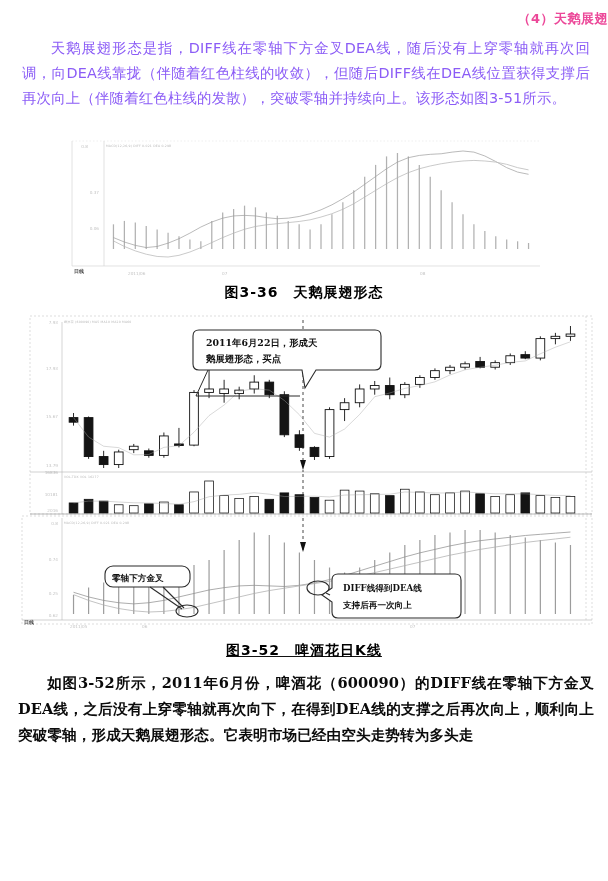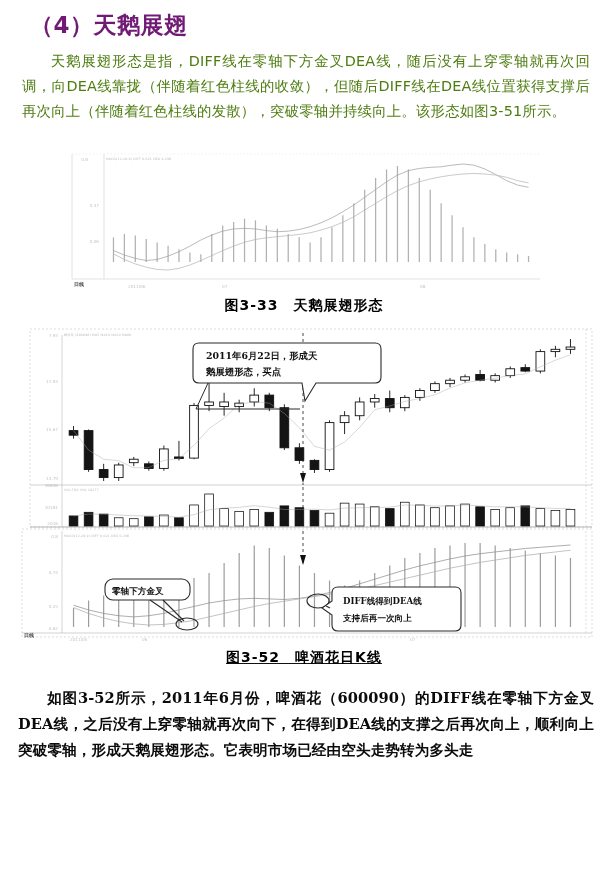--- a/index.html
+++ b/index.html
@@ -11,45 +11,46 @@
     color:#111;
     overflow:hidden;
     position:relative;
   }
   .page { position:relative; width:608px; height:881px; padding:0; }
 
   
   .sec-title{
     font-family:"DejaVu Sans","Liberation Sans",sans-serif;
     font-weight:bold;
-    font-size:23px;
+    font-size:13px;
     letter-spacing:0.5px;
     margin:10px 0 0 30px;
-    color:#701a75;
+    color:#ec4899;
+    text-align:right;
   }
   .para{
     font-family:"DejaVu Sans","Liberation Sans",sans-serif;
     font-size:14.4px;
     line-height:25px;
     text-align:justify;
     text-justify:inter-ideograph;
-    color:#4d7c0f;
+    color:#8b5cf6;
     margin:8px 18px 0 22px;
     text-indent:2em;
     letter-spacing:0.2px;
   }
   .para-serif{
     font-family:"DejaVu Serif","Liberation Serif",serif;
     font-size:14.6px;
     line-height:26px;
     font-weight:bold;
     text-align:justify;
     text-justify:inter-ideograph;
     color:#0b0b0b;
-    margin:18px 14px 0 18px;
+    margin:10px 14px 0 18px;
     text-indent:2em;
     letter-spacing:0.1px;
   }
   .caption{
     font-family:"DejaVu Sans","Liberation Sans",sans-serif;
     font-weight:bold;
     font-size:14px;
     text-align:center;
     letter-spacing:1px;
     color:#000;
@@ -170,21 +171,21 @@
           <line x1="506.69" y1="124.00" x2="506.69" y2="114.60" stroke="#9e9e9e" stroke-width="1.25"></line>
           <line x1="517.62" y1="124.00" x2="517.62" y2="116.30" stroke="#9e9e9e" stroke-width="1.25"></line>
           <line x1="528.54" y1="124.00" x2="528.54" y2="118.00" stroke="#9e9e9e" stroke-width="1.25"></line>
         </g>
 
       <g class="scan-mid">
         <path id="fig51-diff" fill="none" stroke="#9a9a9a" stroke-width="0.85" d="M113.46 112.58 L124.38 117.02 L135.31 120.35 L146.23 122.57 L157.15 121.46 L168.08 118.13 L179.00 113.69 L189.92 108.14 L200.85 102.03 L211.77 97.04 L222.69 93.15 L233.62 90.93 L244.54 90.38 L255.46 90.93 L266.38 92.60 L277.31 93.71 L288.23 93.15 L299.15 91.49 L310.08 88.71 L321.00 84.83 L331.92 79.83 L342.85 73.73 L353.77 67.07 L364.69 59.30 L375.62 51.53 L386.54 43.76 L397.46 37.10 L408.38 32.66 L419.31 30.44 L430.23 29.33 L441.15 28.77 L452.08 27.11 L463.00 26.00 L473.92 27.11 L484.85 30.99 L495.77 36.54 L506.69 42.65 L517.62 47.09 L528.54 49.31"></path>
         <path id="fig51-dea" fill="none" stroke="#b0b0b0" stroke-width="0.85" d="M113.46 115.91 L124.38 121.46 L135.31 125.90 L146.23 129.23 L157.15 131.45 L168.08 132.00 L179.00 130.34 L189.92 127.01 L200.85 122.57 L211.77 117.57 L222.69 112.58 L233.62 108.14 L244.54 104.25 L255.46 101.48 L266.38 99.81 L277.31 98.70 L288.23 97.59 L299.15 96.48 L310.08 94.82 L321.00 92.04 L331.92 88.71 L342.85 84.27 L353.77 78.72 L364.69 72.06 L375.62 65.40 L386.54 58.74 L397.46 52.64 L408.38 47.64 L419.31 43.76 L430.23 40.98 L441.15 38.76 L452.08 37.10 L463.00 35.99 L473.92 35.43 L484.85 35.99 L495.77 37.10 L506.69 39.32 L517.62 42.65 L528.54 44.87"></path>
       </g>
     </svg>
-    <div class="caption" style="margin-top:4px;">图3-33　天鹅展翅形态</div>
+    <div class="caption" style="margin-top:4px;">图3-36　天鹅展翅形态</div>
   </div>
 
 
   <div class="fig" style="margin:10px 0 0 0;text-decoration:underline;">
     <svg viewBox="0 0 608 322" width="608" height="322">
 
       <g>
         <rect x="30" y="4" width="562" height="198" fill="none" stroke="#c8c8c8" stroke-width="0.6" stroke-dasharray="2 2"></rect>
         <rect x="22" y="204" width="570" height="108" fill="none" stroke="#c8c8c8" stroke-width="0.6" stroke-dasharray="2 2"></rect>
         <line x1="62" y1="10" x2="62" y2="202" stroke="#b8b8b8" stroke-width="0.6"></line>
@@ -412,18 +413,18 @@
         <ellipse cx="318" cy="276" rx="11" ry="7" fill="none" stroke="#2b2b2b" stroke-width="1.1"></ellipse>
         <path d="M338,262 L455,262 Q461,262 461,268 L461,300 Q461,306 455,306
                  L338,306 Q332,306 332,300 L332,290 L322,283 L332,276
                  L332,268 Q332,262 338,262 Z" fill="#ffffff" stroke="#2b2b2b" stroke-width="1.1"></path>
         <text class="callout-txt-sm" x="343" y="279">DIFF线得到DEA线</text>
         <text class="callout-txt-sm" x="343" y="296">支持后再一次向上</text>
         <line x1="326" y1="281" x2="330" y2="283" stroke="#2b2b2b" stroke-width="1.1"></line>
       </g>
 
     </svg>
-    <div class="caption" style="margin-top:2px;">图3-52　啤酒花日K线</div>
+    <div class="caption" style="margin-top:8px;">图3-52　啤酒花日K线</div>
   </div>
 
   <p class="para-serif">如图3-52所示，2011年6月份，啤酒花（600090）的DIFF线在零轴下方金叉DEA线，之后没有上穿零轴就再次向下，在得到DEA线的支撑之后再次向上，顺利向上突破零轴，形成天鹅展翅形态。它表明市场已经由空头走势转为多头走</p>
 
 </div>
 
 </body></html>

